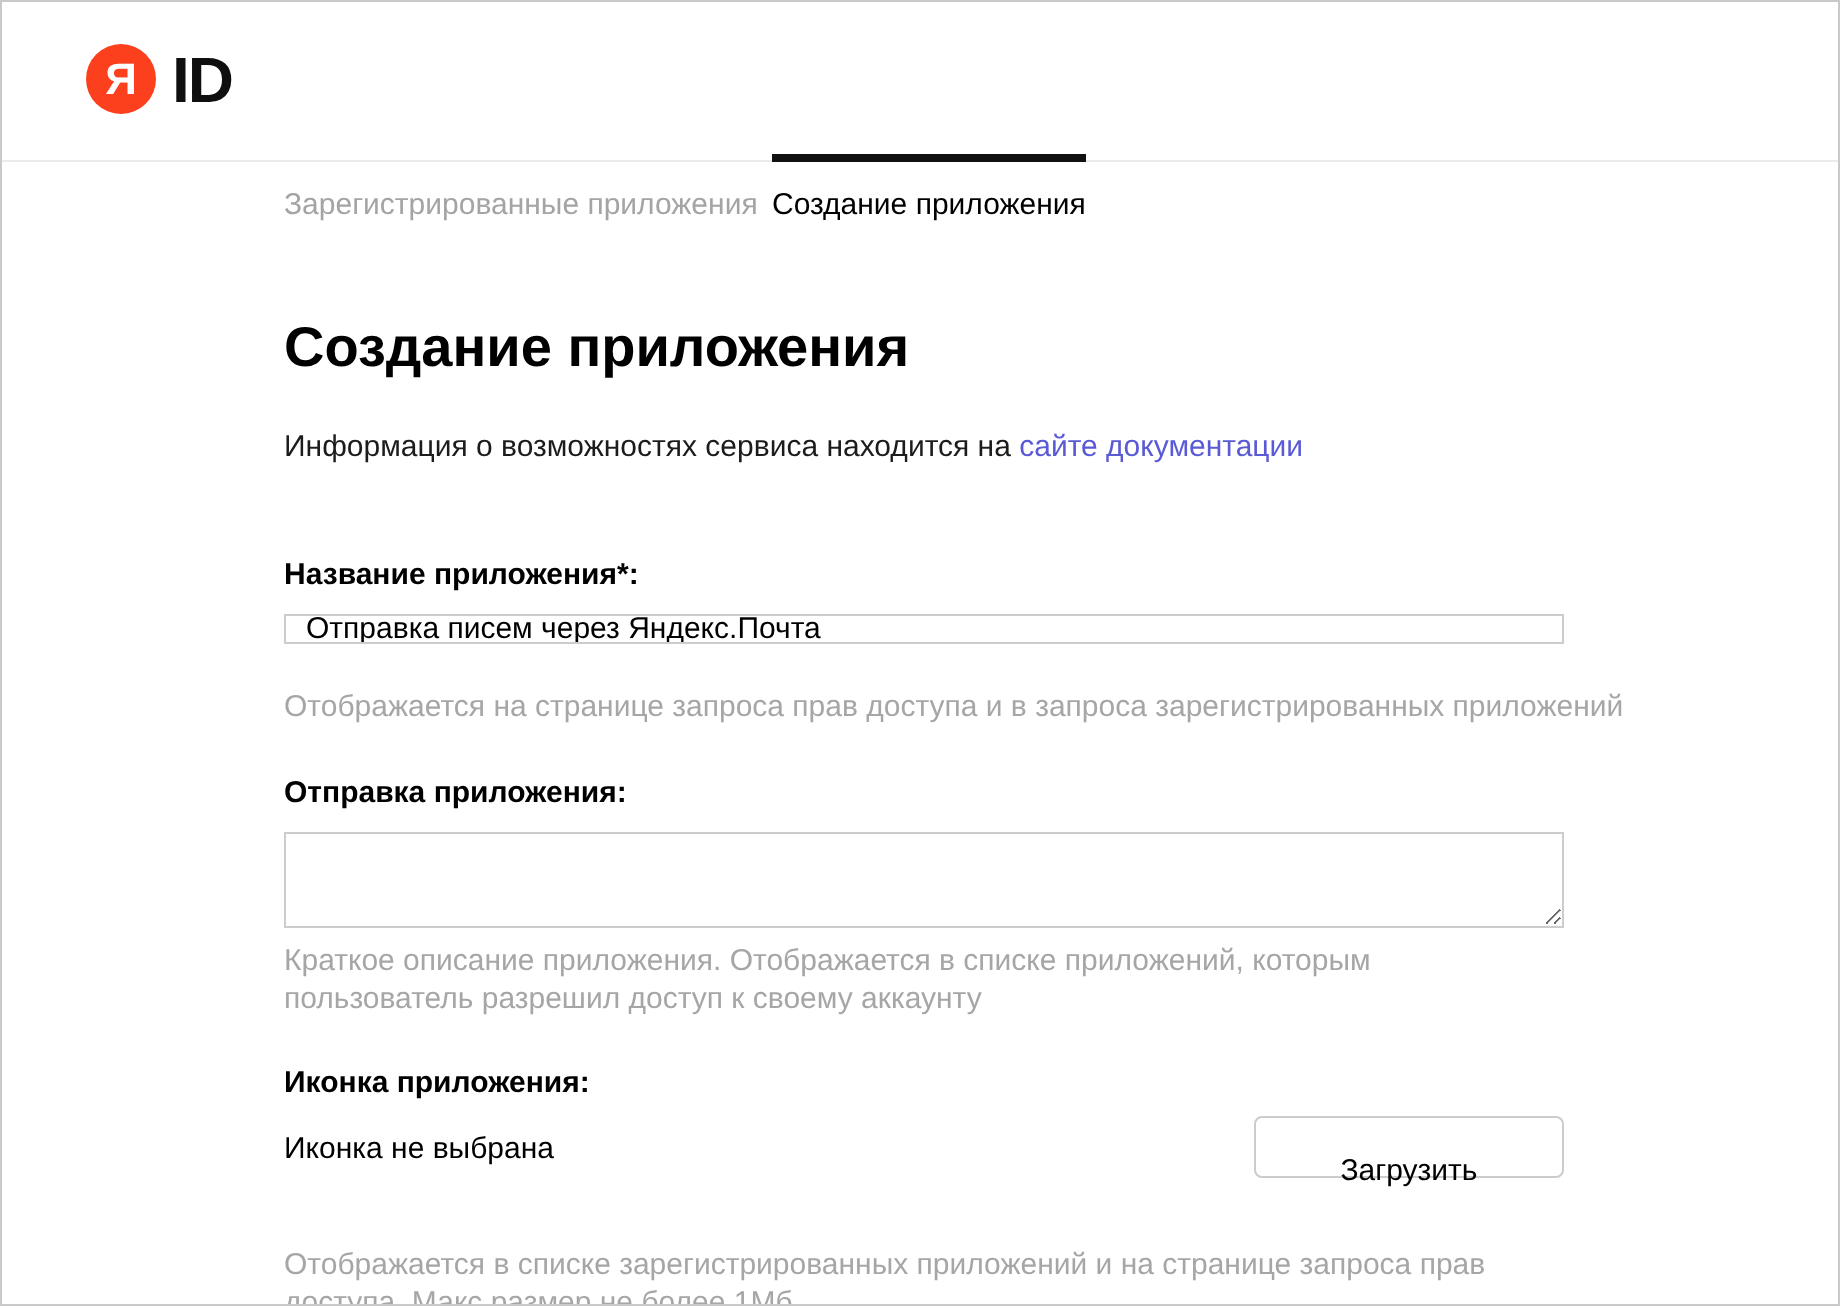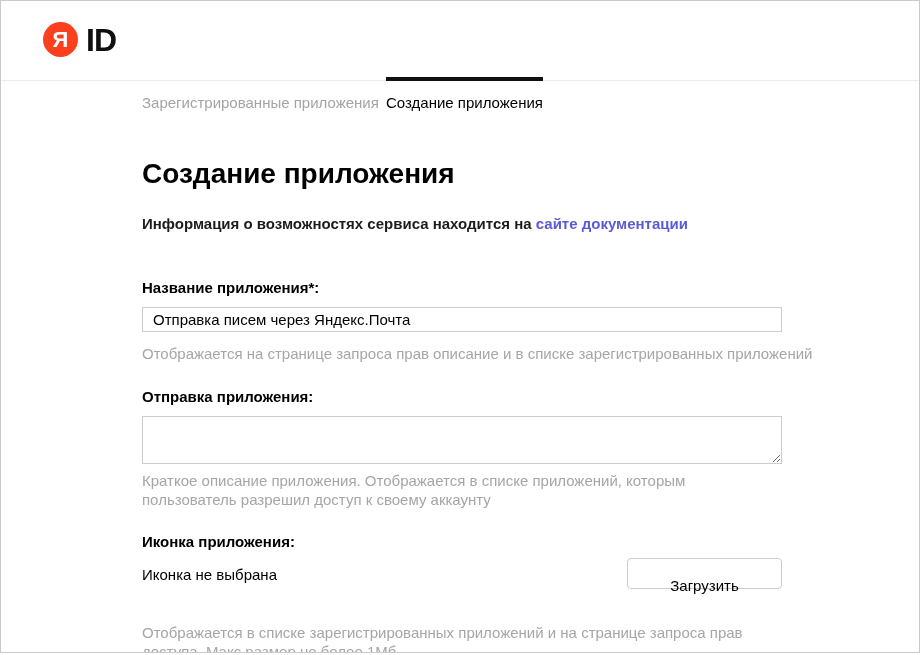--- a/index.html
+++ b/index.html
@@ -86,21 +86,20 @@
     white-space: nowrap;
   }
   .intro {
     position: absolute;
     left: 141px;
     top: 213px;
     font-size: 15px;
     line-height: 20px;
     color: #1c1c1c;
     white-space: nowrap;
-    font-weight: bold;
   }
   .intro a {
     color: #5a5ad6;
     text-decoration: none;
     cursor: pointer;
   }
 
   .field-label {
     position: absolute;
     left: 141px;
@@ -112,21 +111,21 @@
   }
   .label-name { top: 278px; }
   .label-desc { top: 387px; }
   .label-icon { top: 532px; }
 
   .text-input {
     position: absolute;
     left: 141px;
     top: 306px;
     width: 640px;
-    height: 25px;
+    height: 15px;
     border: 1px solid #cccccc;
     padding: 0 10px;
     font-family: inherit;
     font-size: 15px;
     color: #000;
     background: #fff;
     outline: none;
     border-radius: 0;
   }
   .desc-textarea {
@@ -204,21 +203,21 @@
     <div class="tab-indicator"></div>
     <span>Создание приложения</span>
   </div>
 
   <h1 class="title">Создание приложения</h1>
 
   <div class="intro"><span>Информация о возможностях сервиса находится на </span><a>сайте документации</a></div>
 
   <div class="field-label label-name">Название приложения*:</div>
   <input class="text-input" type="text" value="Отправка писем через Яндекс.Почта" style="">
-  <div class="help help-name">Отображается на странице запроса прав описание и в списке зарегистрированных приложений</div>
+  <div class="help help-name">Отображается на странице запроса прав доступа и в запроса зарегистрированных приложений</div>
 
   <div class="field-label label-desc">Отправка приложения:</div>
   <textarea class="desc-textarea" style=""></textarea>
   <div class="help help-desc">Краткое описание приложения. Отображается в списке приложений, которым пользователь разрешил доступ к своему аккаунту</div>
 
   <div class="field-label label-icon">Иконка приложения:</div>
   <div class="icon-status">Иконка не выбрана</div>
   <button class="upload-button">Загрузить</button>
   <div class="help help-icon">Отображается в списке зарегистрированных приложений и на странице запроса прав доступа. Макс.размер не более 1Мб.</div>
 

